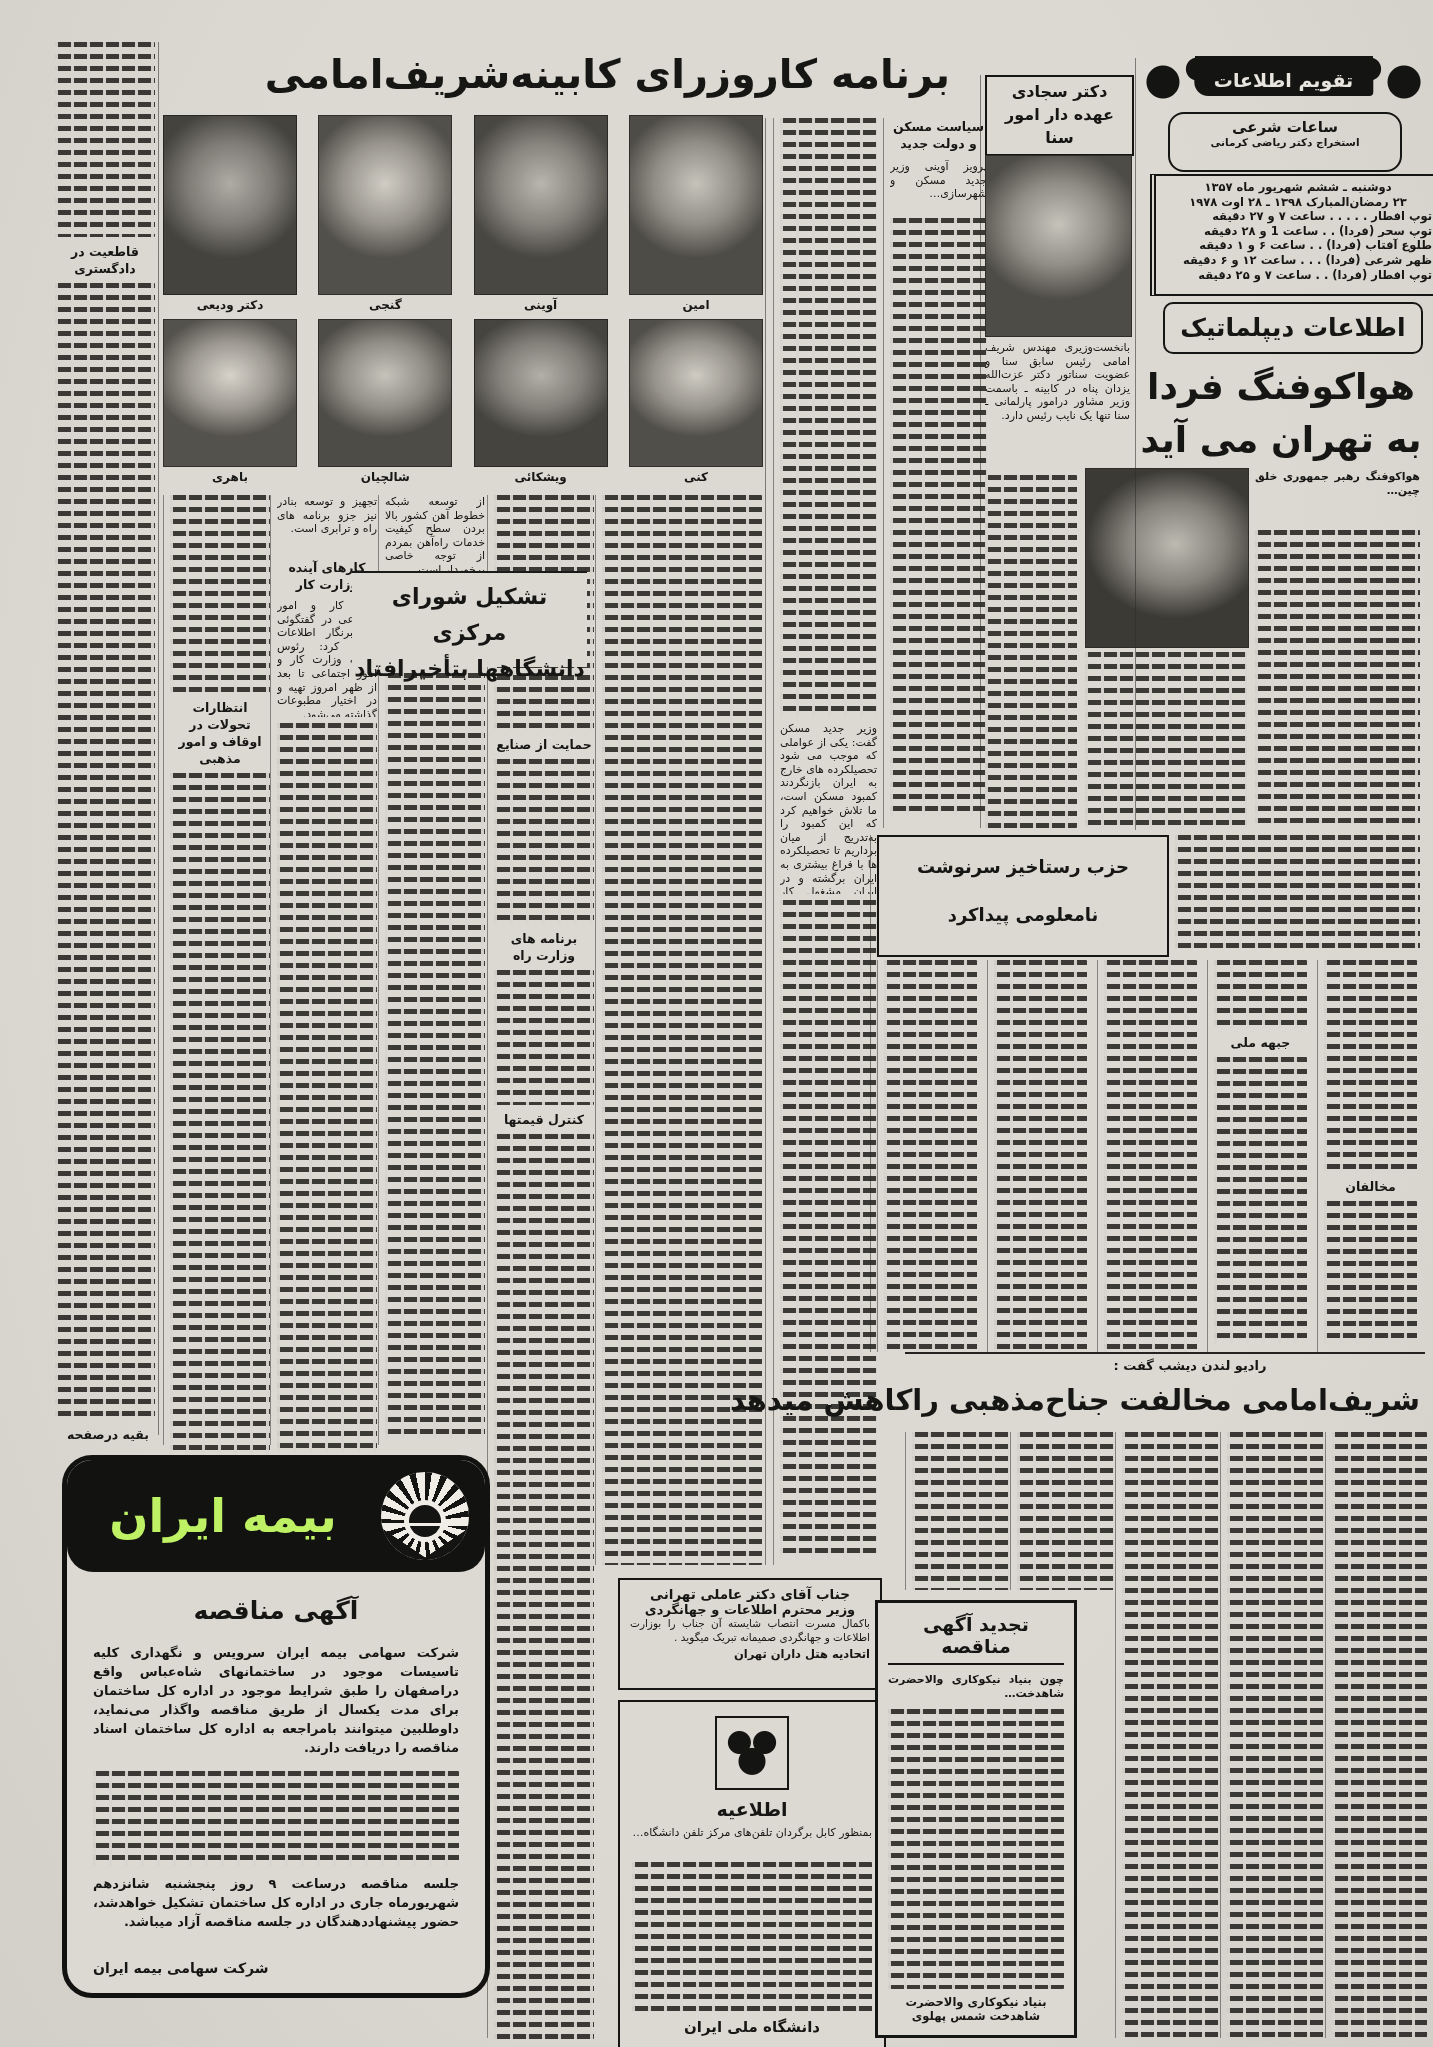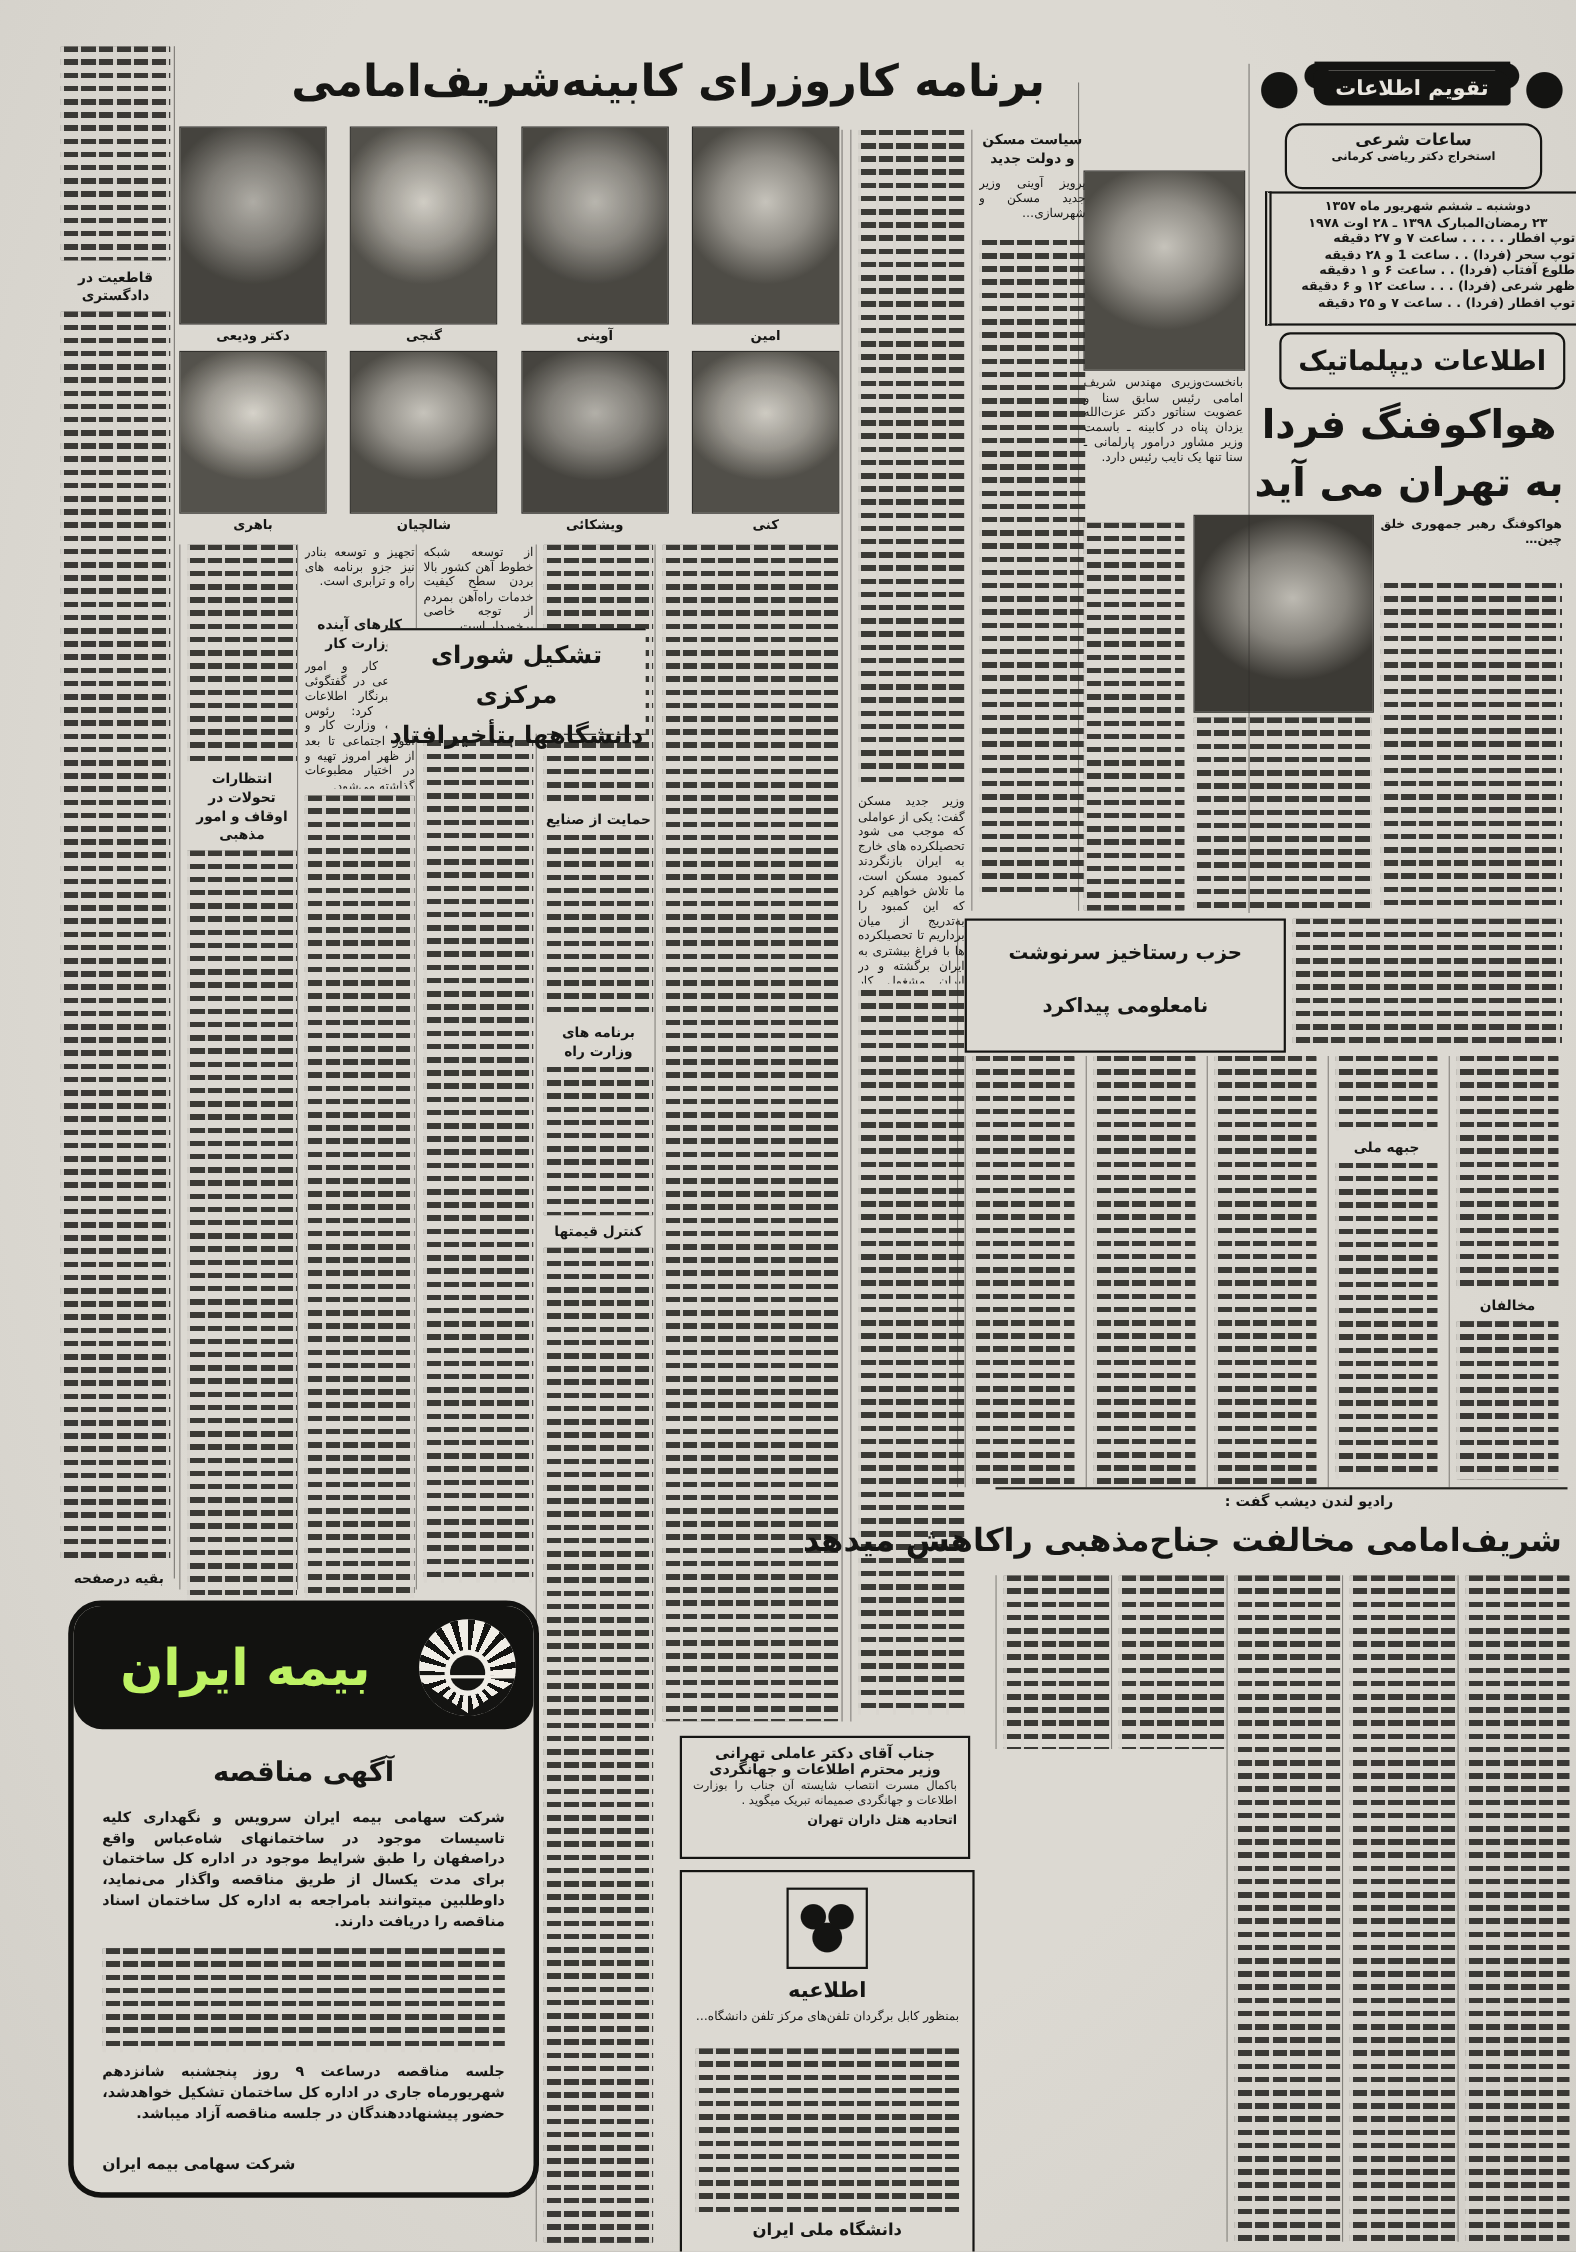--- a/index.html
+++ b/index.html
@@ -159,20 +159,25 @@
     <div class="rt" style="height:172px;">وزیر جدید مسکن گفت: یکی از عواملی که موجب می شود تحصیلکرده های خارج به ایران بازنگردند کمبود مسکن است، ما تلاش خواهیم کرد که این کمبود را به‌تدریج از میان برداریم تا تحصیلکرده ها با فراغ بیشتری به ایران برگشته و در ایران مشغول کار شوند.</div>
     <div class="g" style="height:659px;"></div>
   </div>
 
   <div class="stack rule-l" style="left:883px;top:118px;width:97px;height:710px;">
     <div class="sh" style="height:36px;">سیاست مسکن و دولت جدید</div>
     <div class="rt" style="height:52px;">پرویز آوینی وزیر جدید مسکن و شهرسازی…</div>
     <div class="g" style="height:598px;"></div>
   </div>
 
+  <div class="abs boxed center" style="left:985px;top:75px;width:145px;height:74px;font-weight:bold;font-size:16px;line-height:23px;padding-top:3px;">
+    <div>دکتر سجادی</div>
+    <div>عهده دار امور</div>
+    <div>سنا</div>
+  </div>
   <div class="abs photo" style="left:985px;top:155px;width:145px;height:180px;"></div>
   <div class="abs rt" style="left:985px;top:341px;width:145px;height:130px;">بانخست‌وزیری مهندس شریف امامی رئیس سابق سنا و عضویت سناتور دکتر عزت‌الله یزدان پناه در کابینه ـ باسمت وزیر مشاور درامور پارلمانی ـ سنا تنها یک نایب رئیس دارد.</div>
   <div class="stack" style="left:985px;top:475px;width:92px;height:353px;">
     <div class="g" style="height:353px;"></div>
   </div>
 
   <div class="abs masthead-ornament" style="left:1140px;top:56px;width:287px;height:52px;">
     <div class="ribbon">تقویم اطلاعات</div>
   </div>
   <div class="abs center" style="left:1168px;top:112px;width:230px;height:52px;border:2px solid #151513;border-radius:16px;padding-top:4px;">
@@ -276,20 +281,27 @@
   </div>
 
   <div class="abs boxed" style="left:618px;top:1700px;width:240px;height:338px;padding:14px 12px 0;">
     <div class="emblem"></div>
     <div class="center" style="font-weight:bold;font-size:19px;margin:8px 0 6px;">اطلاعیه</div>
     <div class="rt" style="font-size:11px;height:30px;">بمنظور کابل برگردان تلفن‌های مرکز تلفن دانشگاه…</div>
     <div class="g" style="height:150px;margin:6px 0;"></div>
     <div class="center" style="font-weight:bold;font-size:15px;">دانشگاه ملی ایران</div>
   </div>
 
+  <div class="abs" style="left:875px;top:1600px;width:202px;height:438px;border:3px solid #151513;background:#dcd9d2;padding:10px 10px 0;box-sizing:border-box;">
+    <div class="center" style="font-weight:bold;font-size:19px;border-bottom:2px solid #151513;padding-bottom:6px;margin-bottom:8px;">تجدید آگهی مناقصه</div>
+    <div class="rt" style="font-size:11px;height:30px;font-weight:bold;">چون بنیاد نیکوکاری والاحضرت شاهدخت…</div>
+    <div class="g" style="height:280px;margin:6px 0;"></div>
+    <div class="center" style="font-weight:bold;font-size:11.5px;">بنیاد نیکوکاری والاحضرت</div>
+    <div class="center" style="font-weight:bold;font-size:11.5px;">شاهدخت شمس پهلوی</div>
+  </div>
 
   <div class="vr" style="left:158px;top:42px;height:1393px;"></div>
   <div class="vr" style="left:765px;top:118px;height:1447px;"></div>
   <div class="vr" style="left:980px;top:75px;height:753px;"></div>
   <div class="vr" style="left:1135px;top:58px;height:772px;"></div>
   <div class="vr" style="left:870px;top:835px;height:517px;"></div>
 
 </div>
 
 </body></html>

